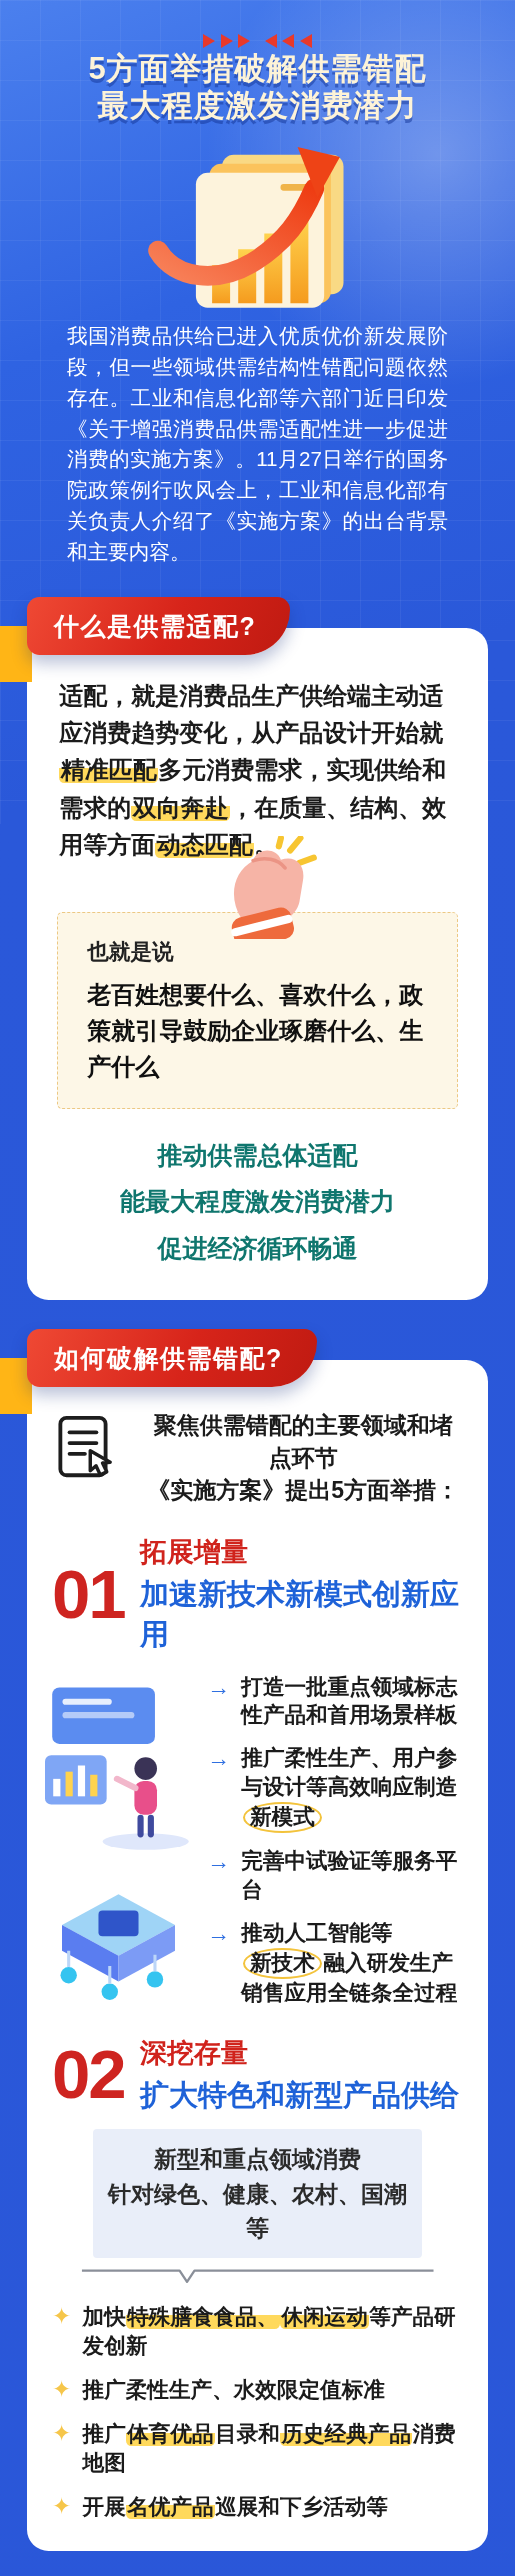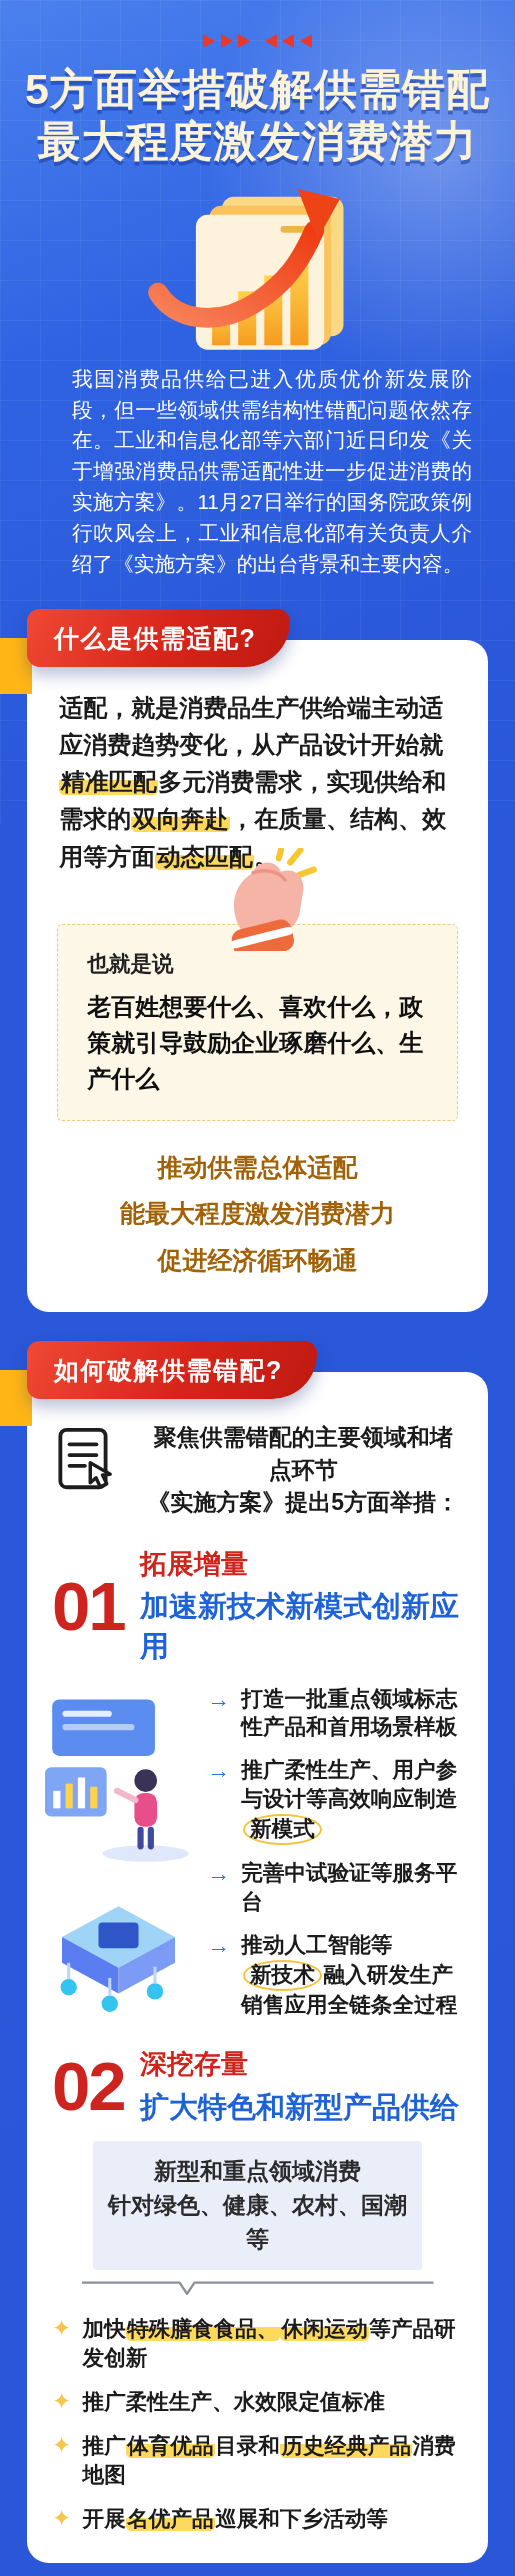--- a/index.html
+++ b/index.html
@@ -14,46 +14,46 @@
         background:radial-gradient(closest-side,rgba(255,255,255,.30),rgba(255,255,255,0));}
   
   .hero{position:relative;padding-top:34px;z-index:1;}
   .badge-row{display:flex;align-items:center;justify-content:center;gap:15.5px;}
   .tris{display:flex;gap:5.2px;}
   .tri{width:0;height:0;border-style:solid;}
   .tri-r{border-width:7.7px 0 7.7px 12.4px;border-color:transparent transparent transparent #e8392b;}
   .tri-l{border-width:7.7px 12.4px 7.7px 0;border-color:transparent #e8392b transparent transparent;}
   .badge{background:linear-gradient(180deg,#ef4b32,#d8271c);color:#fff;font-size:24px;font-weight:900;
         letter-spacing:4.1px;padding:6.2px 23px;border-radius:12.4px;box-shadow:0 6.2px 13.4px rgba(110,15,8,.35);}
-  .hero-title{margin-top:16px;text-align:center;color:#fdf3d8;font-weight:900;font-size:43px;
+  .hero-title{margin-top:2px;text-align:center;color:#fdf3d8;font-weight:900;font-size:31px;
         line-height:1.2;letter-spacing:1px;text-shadow:0 3.6px 0 rgba(18,52,150,.5);}
   .hero-illo{display:block;margin:5.2px auto 0;}
   
-  .intro{position:relative;z-index:1;margin-top:11.3px;padding:0 43px;color:#fff;font-size:20.6px;
-        line-height:1.5;text-align:justify;margin-left:29px;}
+  .intro{position:relative;z-index:1;margin-top:11.3px;padding:0 67px;color:#fff;font-size:20.6px;
+        line-height:1.5;text-align:justify;}
   
   .section{position:relative;margin-top:29px;z-index:1;}
   .ribbon-wrap{position:relative;z-index:3;margin-left:27px;height:58px;}
   .ribbon-accent{position:absolute;left:-27px;top:29px;width:32px;height:56px;background:#ffb516;}
   .ribbon{position:relative;display:inline-block;height:58px;line-height:58px;padding:0 34px 0 27px;
         color:#fff;font-size:25px;font-weight:900;letter-spacing:1.5px;
         background:linear-gradient(115deg,#ef4934 0%,#d7241a 55%,#bf1a11 100%);
         border-radius:12.4px 12.4px 45px 12.4px;box-shadow:0 8.2px 15.5px rgba(16,38,120,.28);}
   .card{position:relative;z-index:2;background:#fff;border-radius:21.6px;margin:-27px 27px 0;
         padding:49px 25px 29px;color:#1b1b1b;}
   
   .def{font-size:24px;line-height:1.55;font-weight:600;padding:0 7.2px;}
   .seg-hl{background:linear-gradient(180deg,rgba(0,0,0,0) 46%,#ffd95c 46%);border-radius:5.2px;padding:0 1.5px;}
   .seg-circle{display:inline-block;border:2.1px solid #f3c33c;border-radius:50%;padding:0 5.2px;margin:0 1.5px;line-height:1.25;}
   .note{position:relative;margin:49px 5.2px 0;background:#fdf7e7;border:1.5px dashed #ecc884;border-radius:5.2px;
         padding:24px 29px 23px;}
   .note-hand{position:absolute;top:-77px;left:155px;}
   .note-label{font-size:21.6px;font-weight:600;color:#222;}
   .note-text{margin-top:11.3px;font-size:24px;font-weight:900;line-height:1.5;color:#101010;}
-  .summary{margin-top:23px;text-align:center;color:#a16207;font-weight:900;font-size:25px;line-height:1.85;}
+  .summary{margin-top:23px;text-align:center;color:#0f766e;font-weight:900;font-size:25px;line-height:1.85;}
   
   .lead{display:flex;align-items:flex-start;gap:30px;padding:0 3.1px;text-align:center;}
   .lead-text{font-size:23px;line-height:1.42;font-weight:600;}
   .measure{margin-top:27px;}
   .mhead{display:flex;align-items:center;gap:15.5px;}
   .mnum{font-size:69px;line-height:.92;font-weight:900;color:#ce2420;letter-spacing:-2.1px;}
   .t-red{color:#d0231c;font-size:27px;font-weight:900;}
   .t-blue{color:#1e62d8;font-size:29px;font-weight:900;margin-top:5.2px;}
   .m-body{position:relative;margin-top:17.5px;}
   .pad-l{padding-left:155px;}

